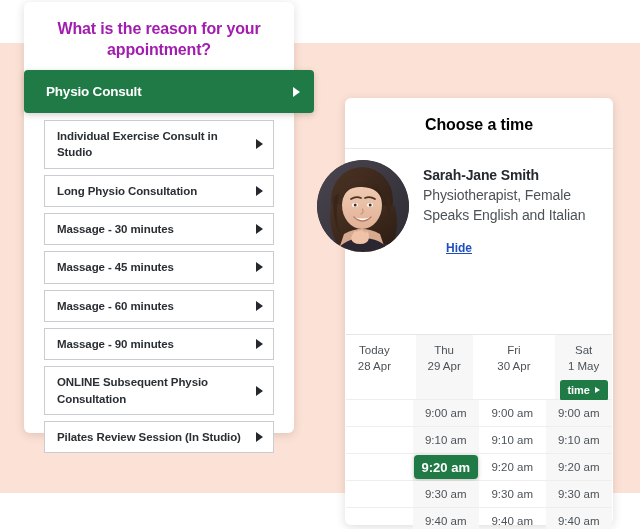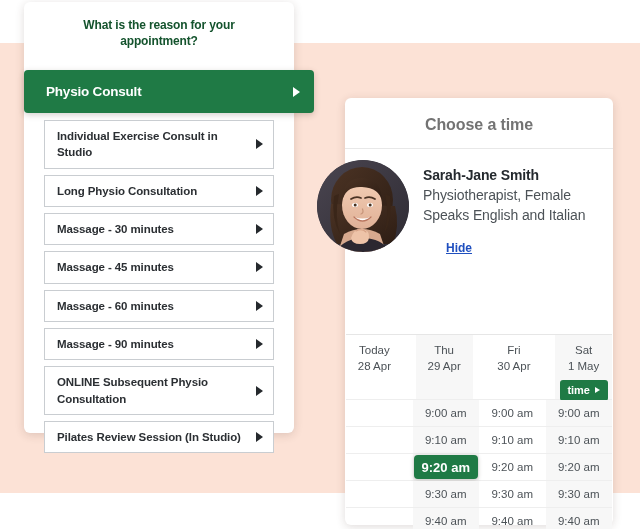--- a/index.html
+++ b/index.html
@@ -32,23 +32,23 @@
     left: 24px;
     top: 2px;
     width: 270px;
     height: 431px;
     background: #ffffff;
     border-radius: 6px;
     box-shadow: 0 2px 10px rgba(60,40,30,0.16);
     box-sizing: border-box;
   }
   #reason-title {
-    font-size: 12px;
-    font-weight: bold;
-    color: #14532d;
+    font-size: 16px;
+    font-weight: bold;
+    color: #a21caf;
     text-align: center;
     line-height: 1.32;
     padding: 16px 22px 0 22px;
     letter-spacing: -0.15px;
   }
 
   
   #selected-reason {
     position: absolute;
     left: 0px;
@@ -115,21 +115,21 @@
     width: 268px;
     height: 427px;
     background: #ffffff;
     border-radius: 6px;
     box-shadow: 0 2px 10px rgba(60,40,30,0.16);
     box-sizing: border-box;
   }
   #time-title {
     font-size: 16px;
     font-weight: bold;
-    color: #737373;
+    color: #000000;
     text-align: center;
     padding-top: 18px;
     letter-spacing: -0.1px;
   }
   #practitioner {
     position: relative;
     margin-top: 14px;
     border-top: 1px solid #e8e8e8;
     height: 118px;
   }

